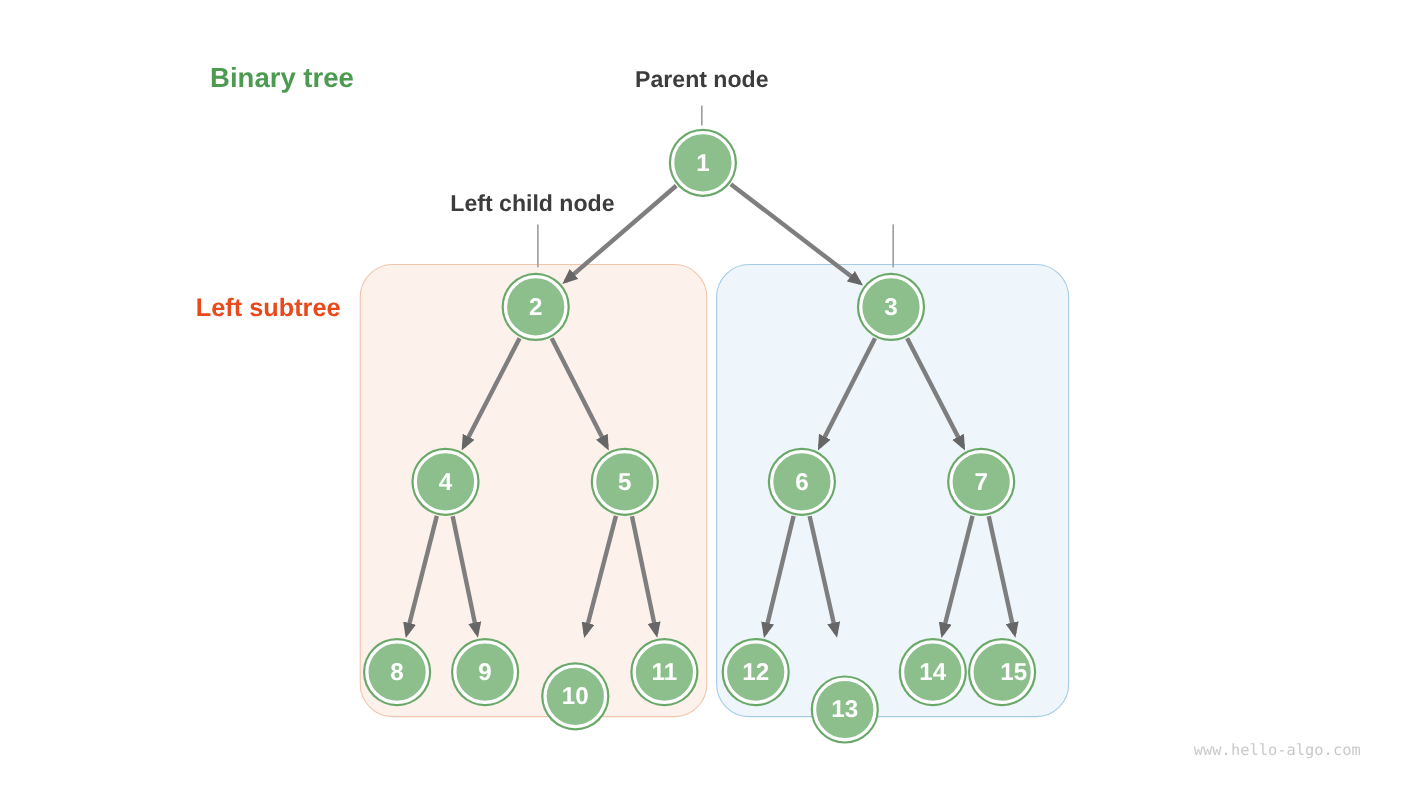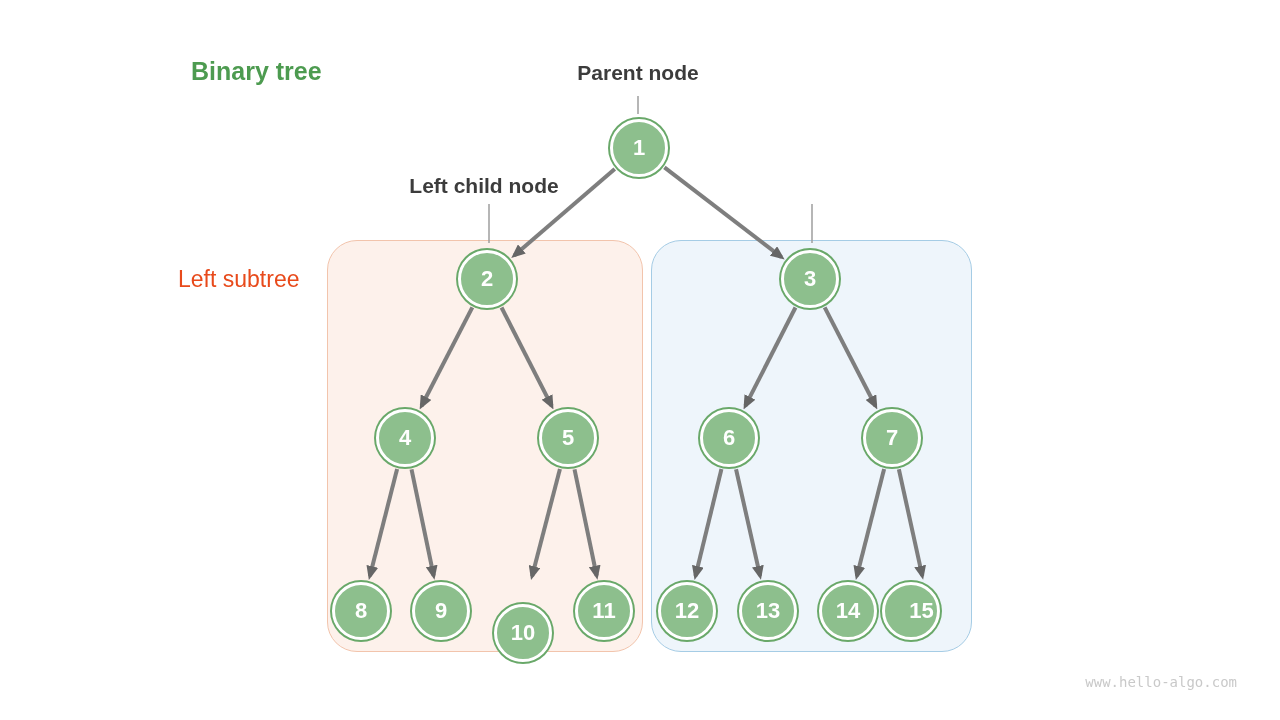--- a/index.html
+++ b/index.html
@@ -18,21 +18,21 @@
     position:absolute;
     font-size:21px;font-weight:bold;color:#3C3C3C;
     transform:translateX(-50%);
     white-space:nowrap;
   }
   .annot.parent{left:638px;top:61px;}
   .annot.leftchild{left:484px;top:174px;}
   .annot.rightchild{left:797px;top:174px;}
   .subtree-label{
     position:absolute;
-    font-size:23px;font-weight:normal;
+    font-size:23px;font-weight:bold;
     white-space:nowrap;
   }
   .subtree-label.left{left:178px;top:266px;color:#E84A1B;}
   .subtree-label.right{left:985px;top:266px;color:#1878D1;}
   .box{
     position:absolute;top:240px;height:412px;
     border-radius:30px;
     box-sizing:border-box;
   }
   .box.left{
@@ -131,21 +131,21 @@
       </div>
       <div class="node" style="left: 494px; top: 604px;">
         <span>10</span>
       </div>
       <div class="node" style="left: 575px; top: 582px;">
         <span>11</span>
       </div>
       <div class="node" style="left: 658px; top: 582px;">
         <span>12</span>
       </div>
-      <div class="node" style="left: 739px; top: 582px;">
+      <div class="node" style="left: 739px; top: 616px;">
         <span>13</span>
       </div>
       <div class="node" style="left: 819px; top: 582px; text-align: center;">
         <span>14</span>
       </div>
       <div class="node" style="left: 882px; top: 582px; padding-left: 21px;">
         <span>15</span>
       </div>
     </div>
 

